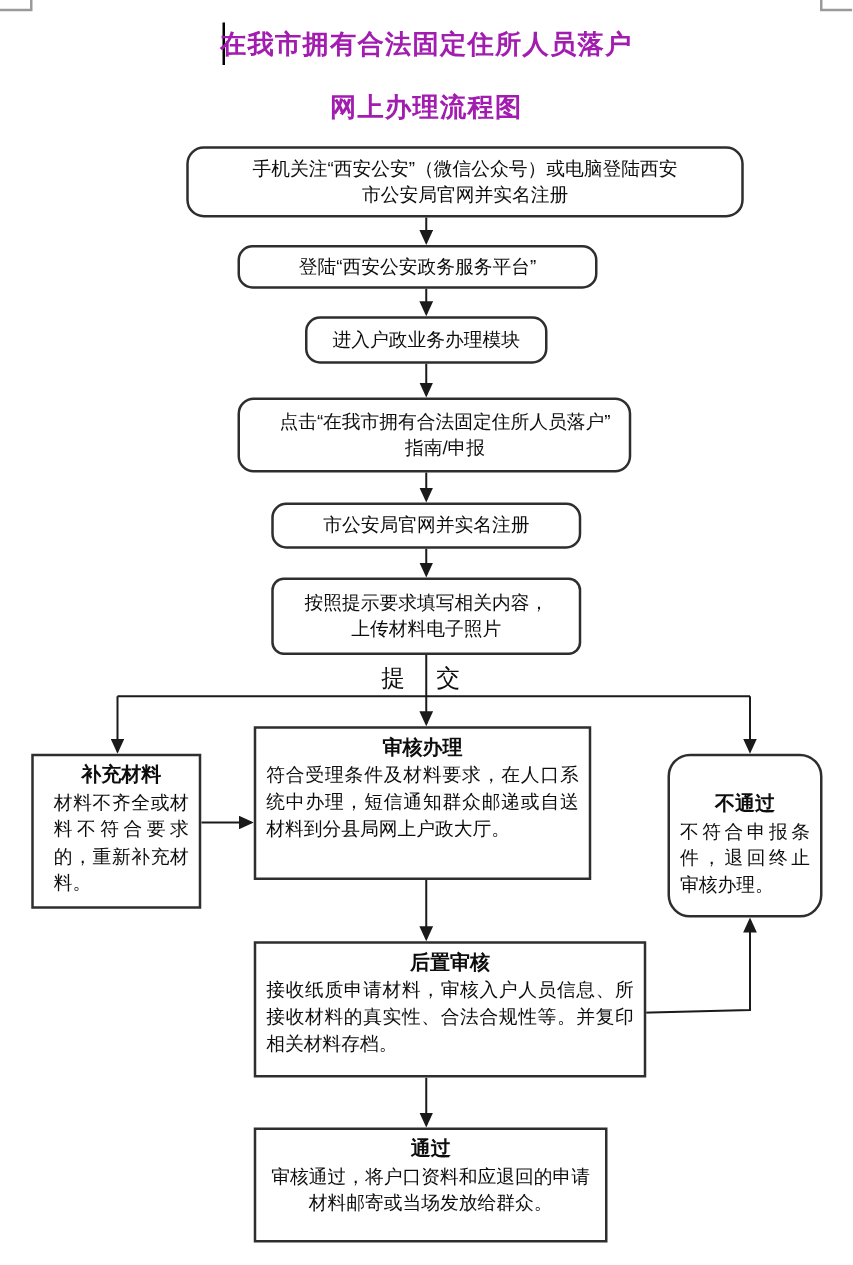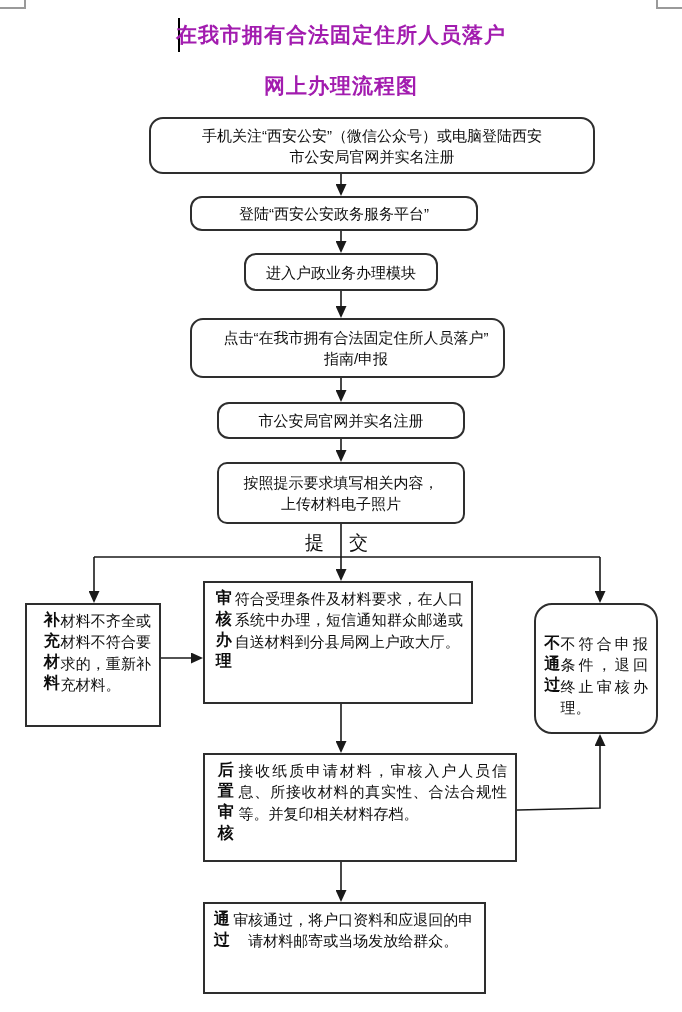--- a/index.html
+++ b/index.html
@@ -28,21 +28,21 @@
     display:flex; align-items:center; justify-content:center;
     text-align:center; font-size:15px; line-height:1.4;
     white-space:pre-line; color:#0d0d0d;
   }
   .rounded  { border-radius:10px; }
   .rounded2 { border-radius:12px; }
   .rounded3 { border-radius:13px; }
   .branch {
     position:absolute; box-sizing:border-box;
     border:2px solid #2e2e2e; background:#fff;
-    display:flex; flex-direction:row; align-items:stretch;
+    display:flex; flex-direction:column; align-items:stretch;
     padding:5px 8px 4px 8px; color:#0d0d0d;
   }
   .branch-title { font-weight:bold; font-size:16px; text-align:center; margin-bottom:1px; }
   .branch-body  { font-size:15px; line-height:1.42; text-align:justify; text-align-last:left; }
   .branch-body.center { text-align:center; text-align-last:center; }
   #box-reject { border-radius:18px; padding-top:28px; }
   #submit-label {
     position:absolute; left:305px; top:530px; width:63px;
     display:flex; justify-content:space-between;
     font-size:19px; color:#0d0d0d;

